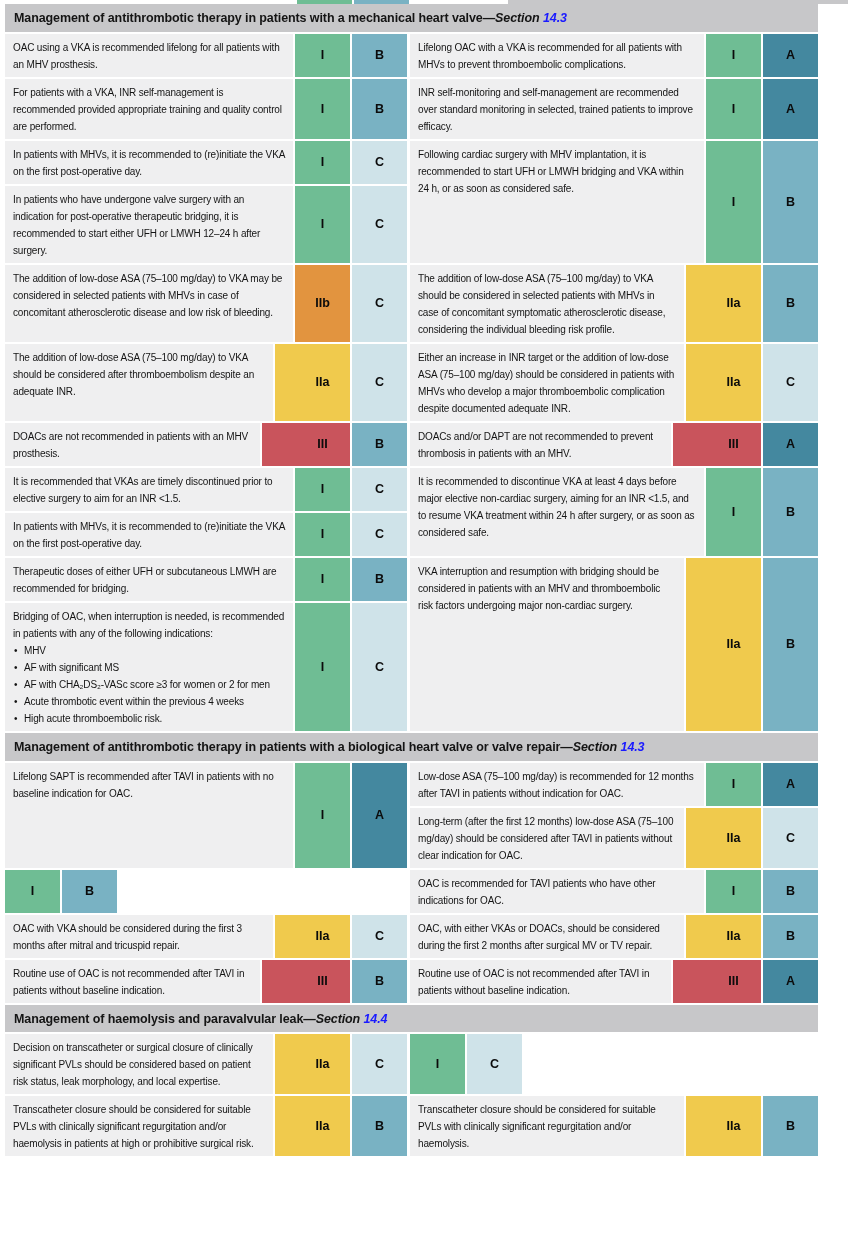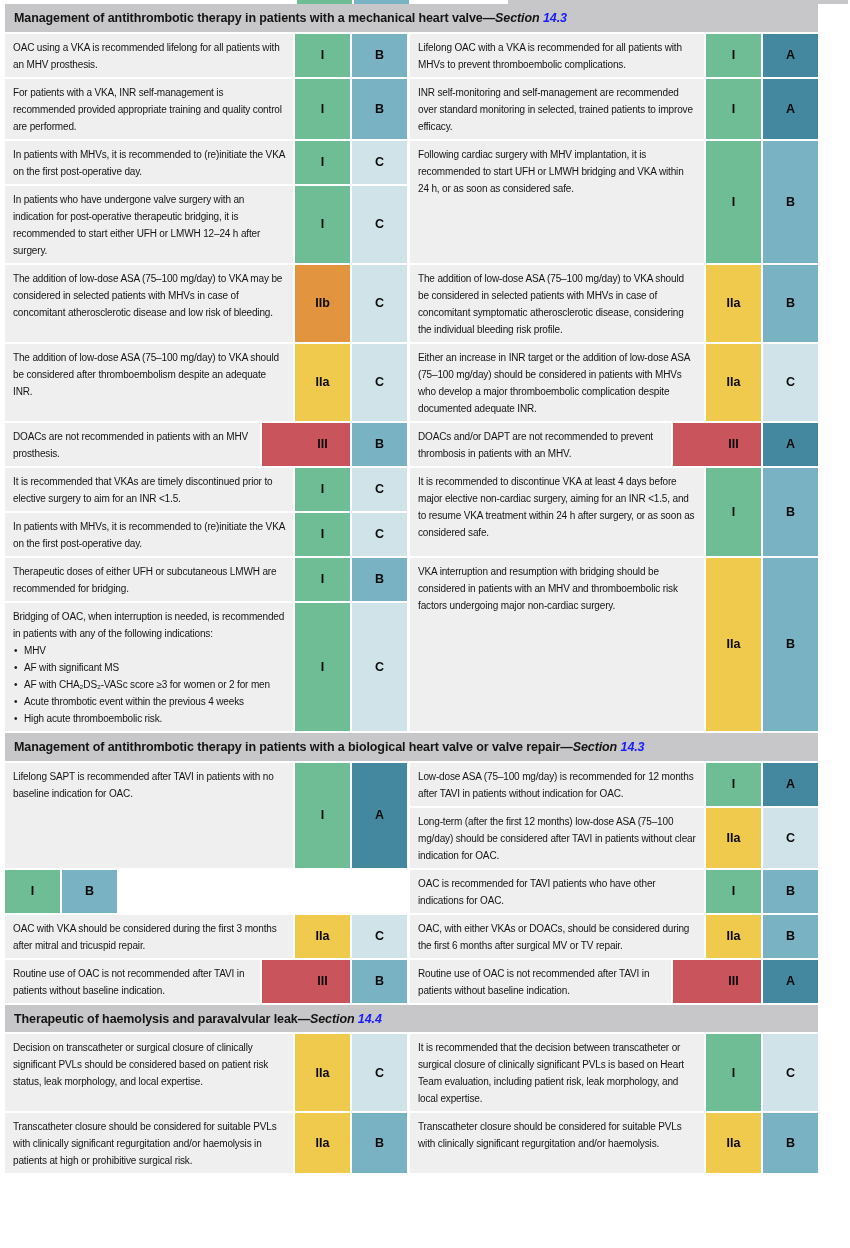--- a/index.html
+++ b/index.html
@@ -37,21 +37,21 @@
     flex:1;background:var(--row-bg);
     padding:5px 8px 4px 8px;
     font-size:10px;line-height:17px;letter-spacing:-0.15px;
   }
   .badge{
     flex:0 0 55px;width:55px;
     display:flex;align-items:center;justify-content:center;
     font-weight:bold;font-size:12.5px;color:#0b0b0b;
   }
   .class-I{background:var(--class-I);}
-  .class-IIa{background:var(--class-IIa);}
+  .class-IIa{background:var(--class-IIa);padding-left:20px;}
   .class-IIb{background:var(--class-IIb);text-align:center;}
   .class-III{background:var(--class-III);padding-left:33px;}
   .level-A{background:var(--level-A);}
   .level-B{background:var(--level-B);}
   .level-C{background:var(--level-C);}
   .b-item{position:relative;padding-left:11px;}
   .b-item::before{content:"\2022";position:absolute;left:1px;top:0;}
 </style>
 </head>
 <body>
@@ -301,21 +301,21 @@
             <div class="txt">
               <div class="rec-para">OAC with VKA should be considered during the first 3 months after mitral and tricuspid repair.</div>
             </div>
             <div class="badge class-IIa">IIa</div>
             <div class="badge level-C">C</div>
           </div>
         </div>
         <div class="pair right">
           <div class="rec">
             <div class="txt">
-              <div class="rec-para">OAC, with either VKAs or DOACs, should be considered during the first 6 months after surgical MV or TV repair.</div>
+              <div class="rec-para">OAC, with either VKAs or DOACs, should be considered during the first 2 months after surgical MV or TV repair.</div>
             </div>
             <div class="badge class-IIa">IIa</div>
             <div class="badge level-B">B</div>
           </div>
         </div>
       </div>
       <div class="group">
         <div class="pair left">
           <div class="rec">
             <div class="txt">
@@ -328,36 +328,33 @@
         <div class="pair right">
           <div class="rec">
             <div class="txt">
               <div class="rec-para">Routine use of OAC is not recommended after TAVI in patients without baseline indication.</div>
             </div>
             <div class="badge class-III">III</div>
             <div class="badge level-A">A</div>
           </div>
         </div>
       </div>
-      <div class="section-header"><span class="sec-title">Therapeutic of haemolysis and paravalvular leak</span><span class="sec-dash">—</span><span class="sec-label">Section</span> <a class="sec-num">14.4</a></div>
+      <div class="section-header"><span class="sec-title">Management of haemolysis and paravalvular leak</span><span class="sec-dash">—</span><span class="sec-label">Section</span> <a class="sec-num">14.4</a></div>
       <div class="group">
         <div class="pair left">
           <div class="rec">
             <div class="txt">
               <div class="rec-para">Decision on transcatheter or surgical closure of clinically significant PVLs should be considered based on patient risk status, leak morphology, and local expertise.</div>
             </div>
             <div class="badge class-IIa">IIa</div>
             <div class="badge level-C">C</div>
           </div>
         </div>
         <div class="pair right">
           <div class="rec">
-            <div class="txt">
-              <div class="rec-para">It is recommended that the decision between transcatheter or surgical closure of clinically significant PVLs is based on Heart Team evaluation, including patient risk, leak morphology, and local expertise.</div>
-            </div>
             <div class="badge class-I">I</div>
             <div class="badge level-C">C</div>
           </div>
         </div>
       </div>
       <div class="group">
         <div class="pair left">
           <div class="rec">
             <div class="txt">
               <div class="rec-para">Transcatheter closure should be considered for suitable PVLs with clinically significant regurgitation and/or haemolysis in patients at high or prohibitive surgical risk.</div>

